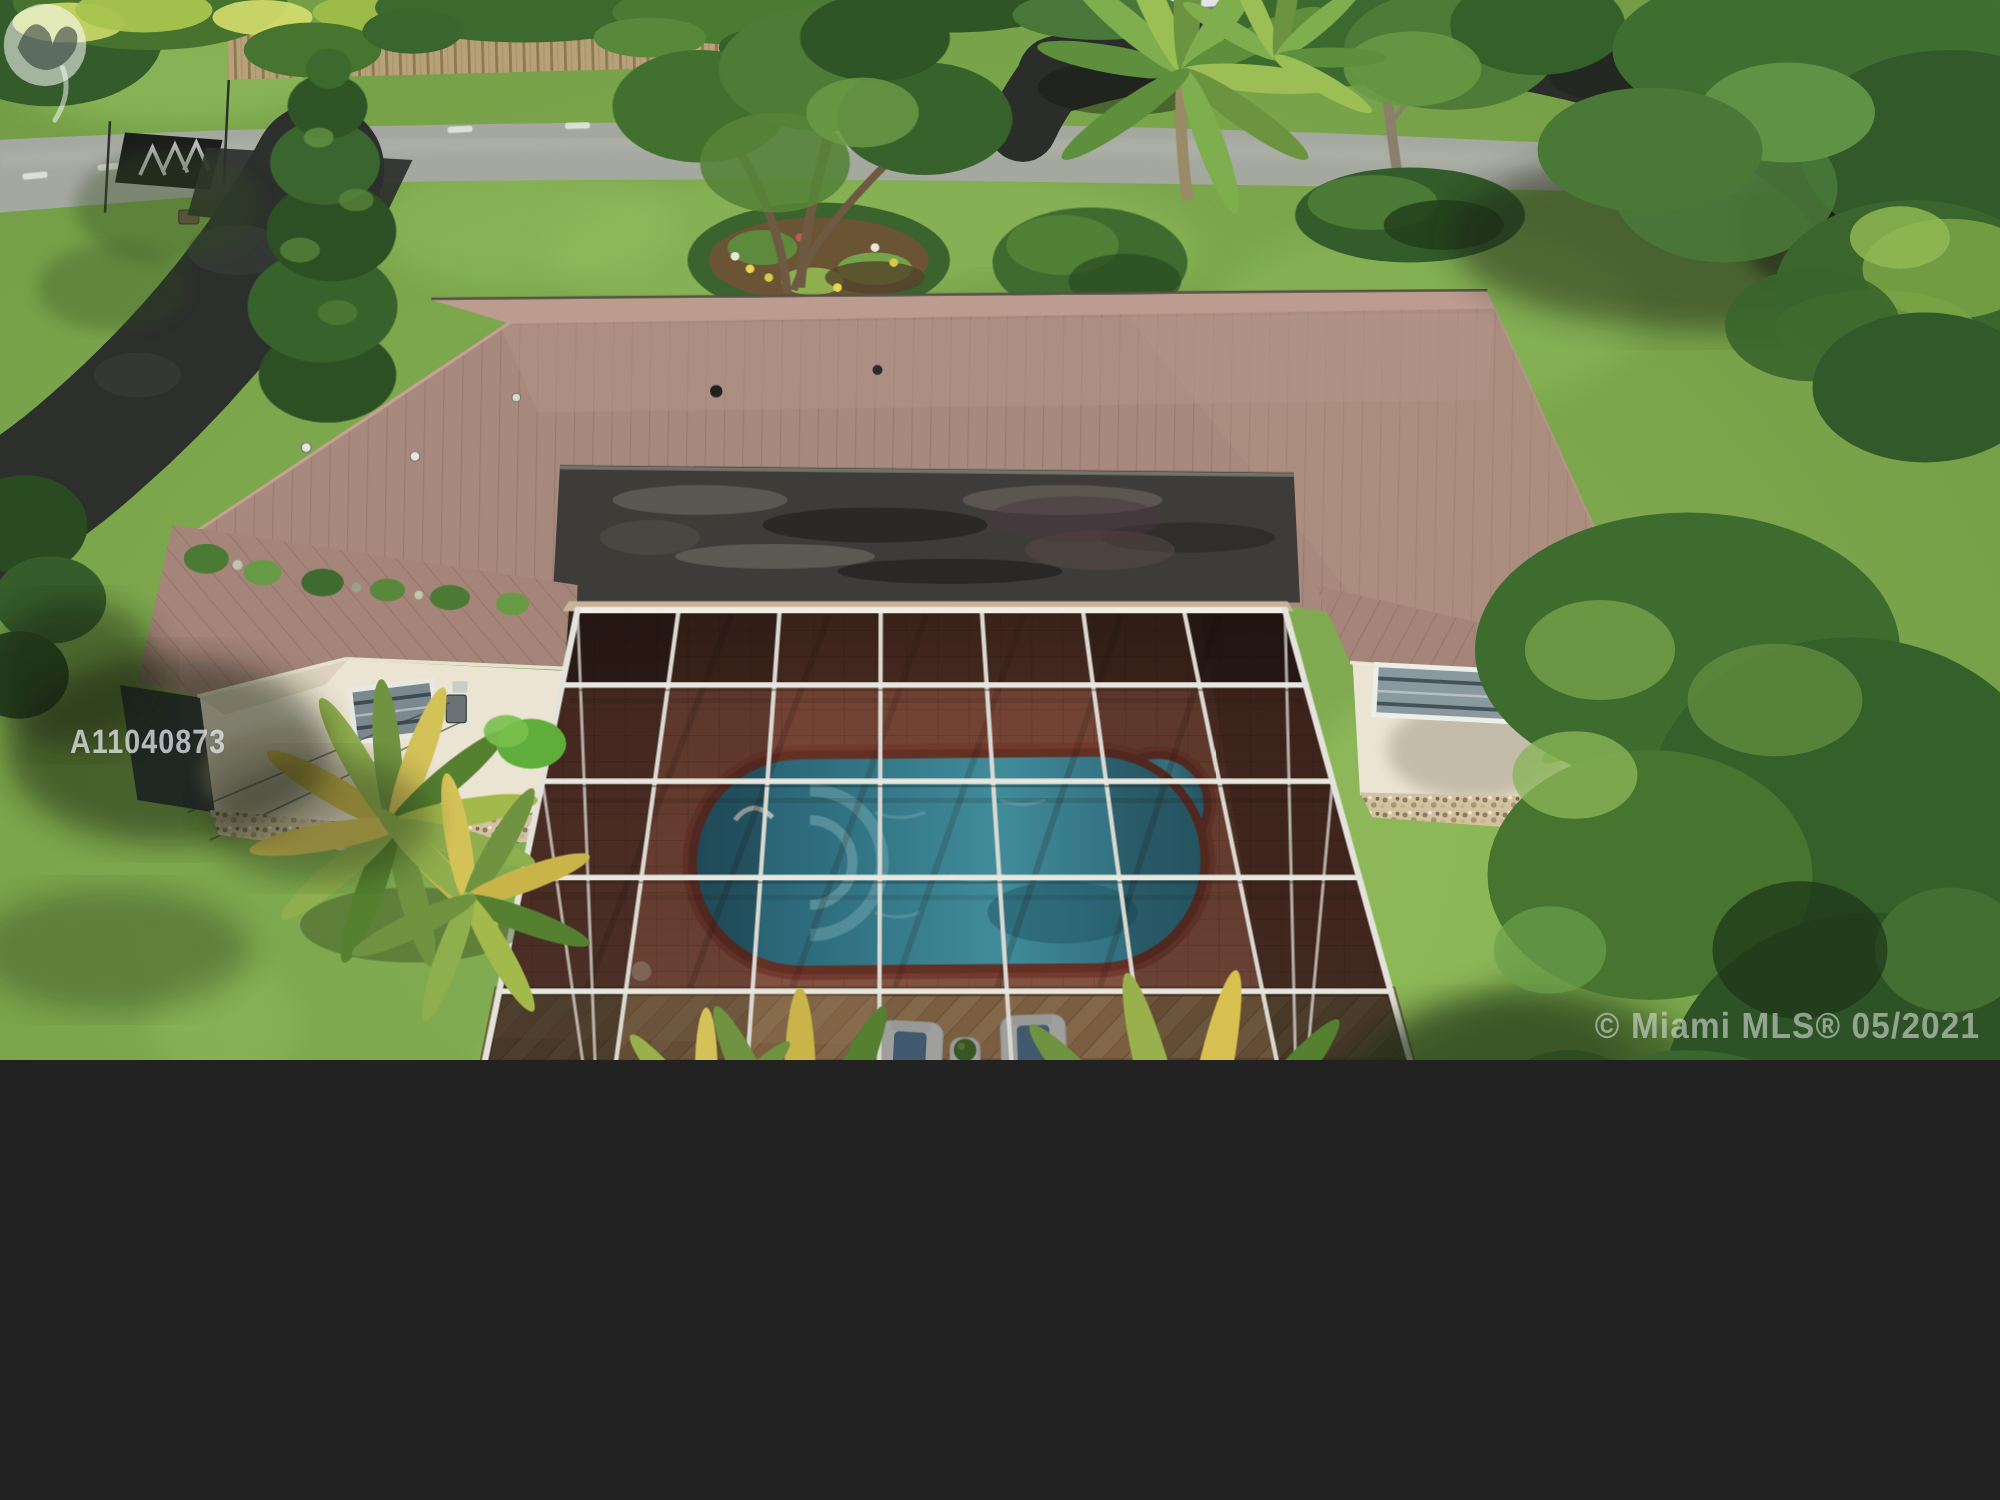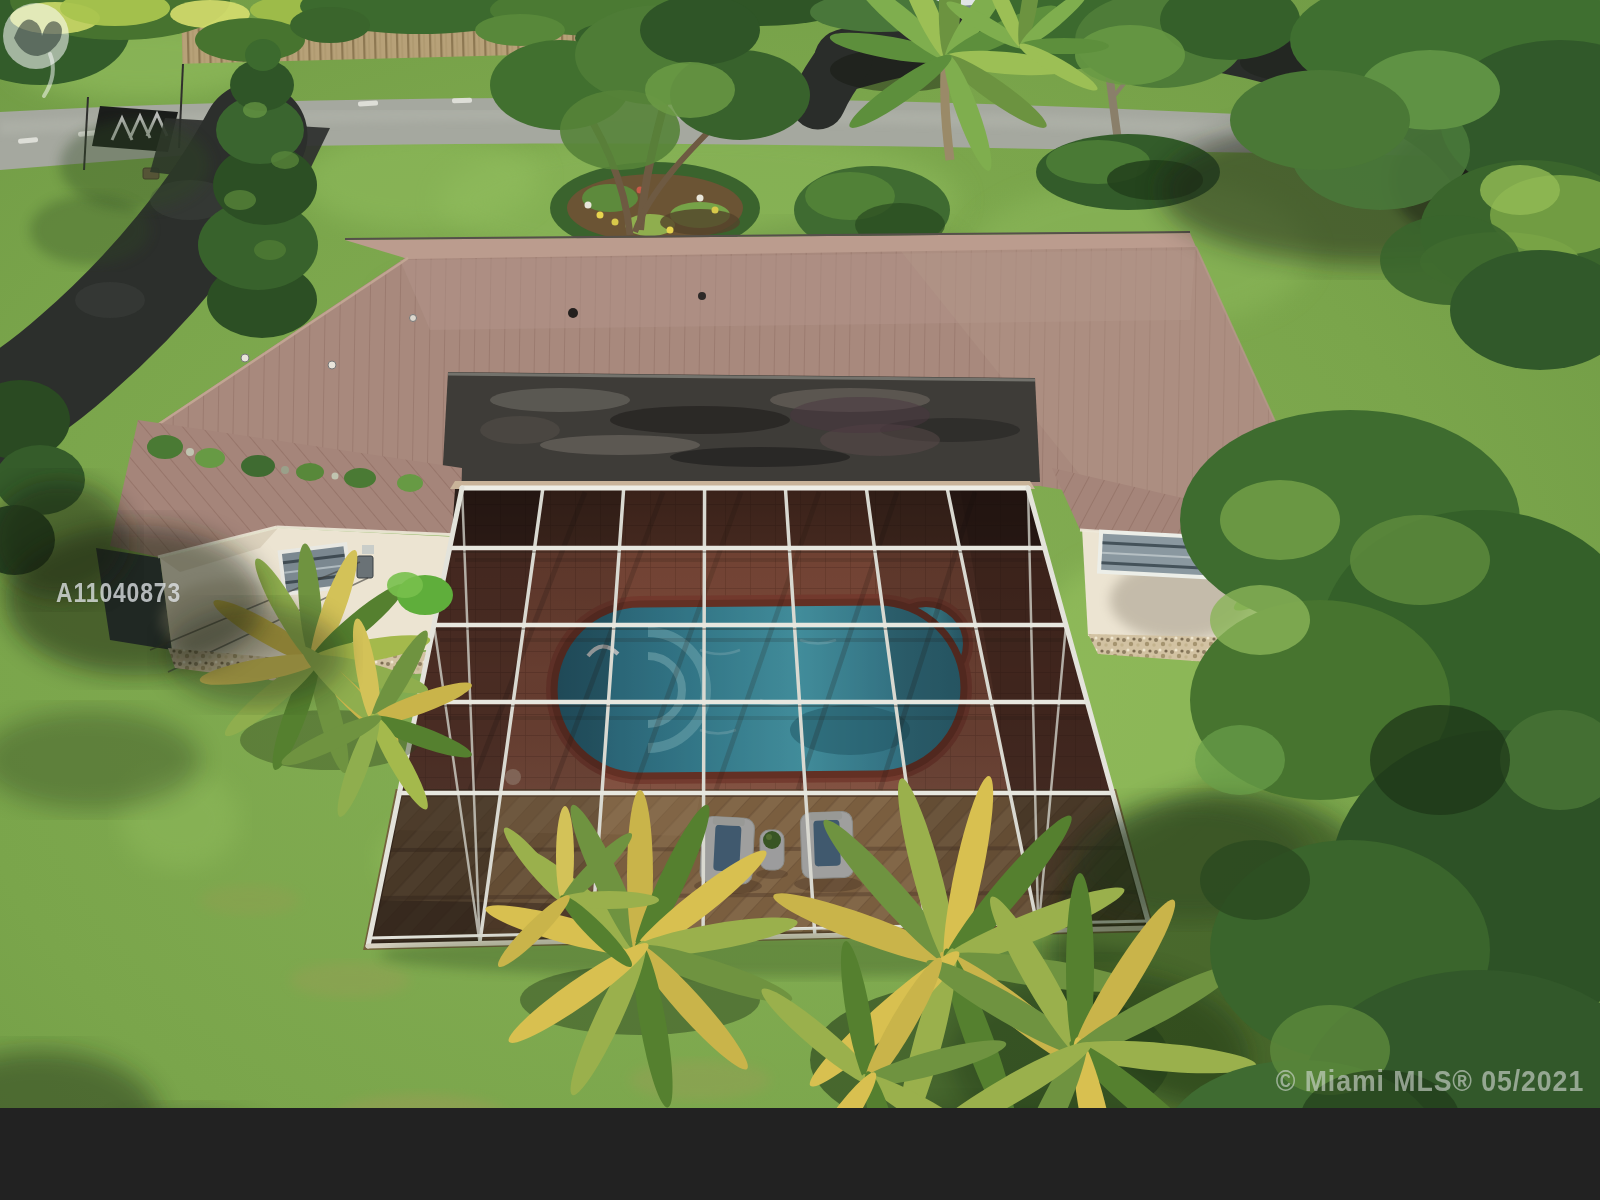--- a/index.html
+++ b/index.html
@@ -1,17 +1,17 @@
 <!DOCTYPE html>
 <html><head>
 <meta charset="utf-8">
 <style>
   html,body{margin:0;padding:0;background:#222;}
   .stage{
-    position:relative;width:1600px;height:1108px;overflow:hidden;
+    position:relative;width:1600px;height:848px;overflow:hidden;
     font-family:"Liberation Sans", sans-serif;
   }
   .stage svg{position:absolute;left:0;top:0;}
   .wm-id{
     position:absolute;left:56px;top:578px;display:flex;align-items:center;gap:6px;
     color:rgba(238,243,247,0.72);font-size:27px;font-weight:600;letter-spacing:1px;
     transform:scaleX(.85);transform-origin:left center;
     text-shadow:0 0 2px rgba(0,0,0,0.15);user-select:none;
   }
   .wm-logo{position:absolute;left:7px;top:561px;width:72px;height:104px;}

